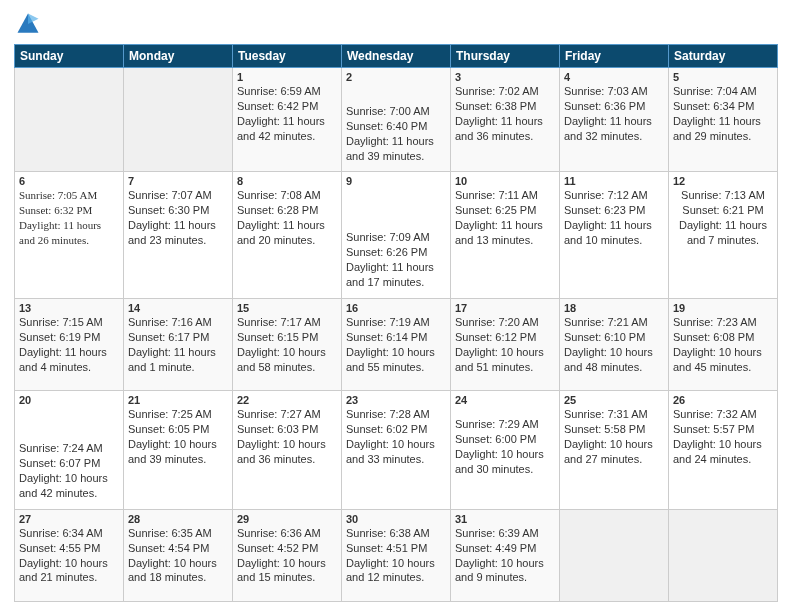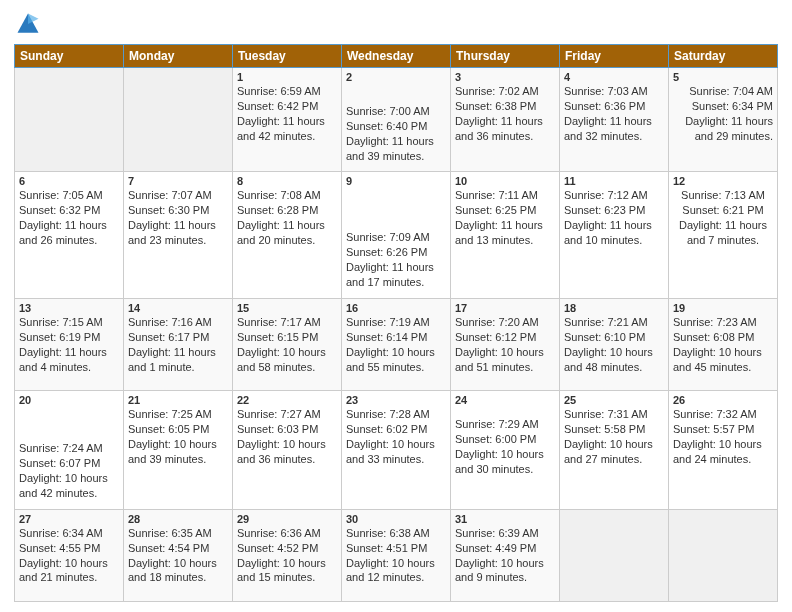--- a/index.html
+++ b/index.html
@@ -59,21 +59,21 @@
       font-size: 14px;
       color: #555;
     }
     .calendar {
       flex: 1;
       border-collapse: collapse;
       width: 100%;
       table-layout: fixed;
     }
     .calendar thead tr th {
-      background: #a16207;
+      background: #0c4a6e;
       color: #fff;
       font-size: 12px;
       font-weight: bold;
       padding: 4px 5px;
       text-align: left;
       border: 1px solid #5599cc;
     }
     .calendar tbody tr td {
       vertical-align: top;
       border: 1px solid #ccc;
@@ -158,29 +158,29 @@
 Daylight: 11 hours and 36 minutes.</div>
           </td>
           <td>
             <span class="day-number">4</span>
             <div class="day-info" style="white-space: pre-line;">Sunrise: 7:03 AM
 Sunset: 6:36 PM
 Daylight: 11 hours and 32 minutes.</div>
           </td>
           <td>
             <span class="day-number">5</span>
-            <div class="day-info" style="white-space: pre-line; text-align: right;">Sunrise: 7:04 AM
+            <div class="day-info" style="white-space: pre-line;">Sunrise: 7:04 AM
 Sunset: 6:34 PM
 Daylight: 11 hours and 29 minutes.</div>
           </td>
         </tr>
         <tr>
           <td>
             <span class="day-number">6</span>
-            <div class="day-info" style="white-space: pre-line;">Sunrise: 7:05 AM
+            <div class="day-info" style="white-space: pre-line; font-family: Liberation Serif, serif;">Sunrise: 7:05 AM
 Sunset: 6:32 PM
 Daylight: 11 hours and 26 minutes.</div>
           </td>
           <td>
             <span class="day-number">7</span>
             <div class="day-info" style="white-space: pre-line;">Sunrise: 7:07 AM
 Sunset: 6:30 PM
 Daylight: 11 hours and 23 minutes.</div>
           </td>
           <td>

